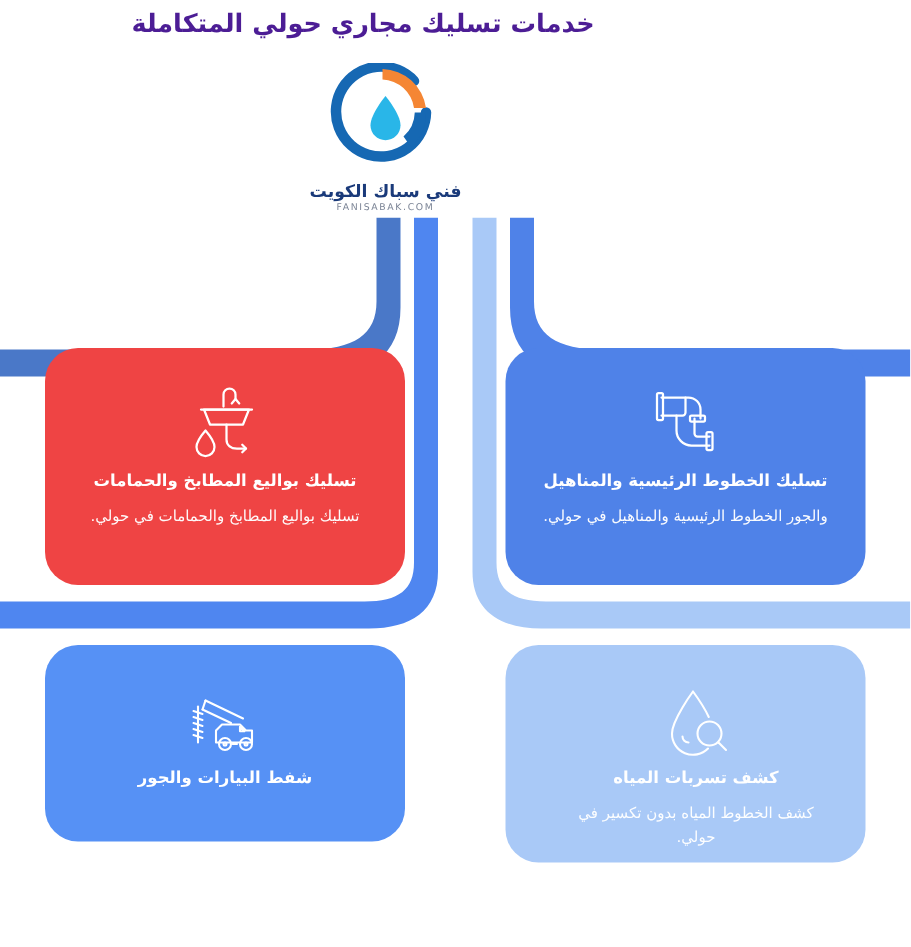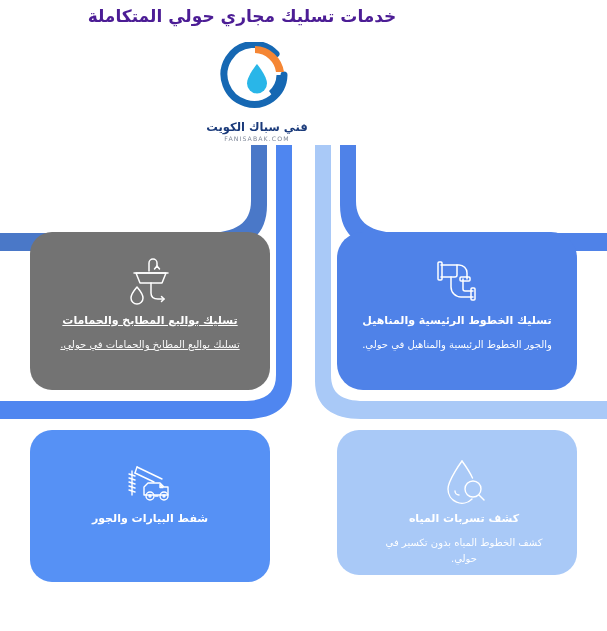--- a/index.html
+++ b/index.html
@@ -89,21 +89,21 @@
     border-radius: 22px;
     box-sizing: border-box;
     padding: 22px 24px 18px 24px;
     text-align: center;
     direction: rtl;
     color: #ffffff;
     overflow: hidden;
   }
   .card.top-left    { left: 30px;  top: 0px;   width: 240px; height: 158px; }
   .card.top-right   { left: 337px; top: 0px;   width: 240px; height: 158px; }
-  .card.bottom-left { left: 30px;  top: 198px; width: 240px; height: 152px; }
+  .card.bottom-left { left: 30px;  top: 198px; width: 240px; height: 131px; }
   .card.bottom-right{ left: 337px; top: 198px; width: 240px; height: 145px; }
 
   .card-icon {
     height: 58px;
     display: flex;
     align-items: center;
     justify-content: center;
     margin-bottom: 2px;
   }
   .card-icon svg { display: block; }
@@ -164,41 +164,41 @@
     <path d="M276 0 L292 0 L292 236 C292 262 274 274 246 274 L0 274 L0 256 L243 256 C266 256 276 248 276 230 Z" fill="#4f86f0"></path>
 
     <path d="M315 0 L331 0 L331 230 C331 248 341 256 364 256 L607 256 L607 274 L361 274 C333 274 315 262 315 236 Z" fill="#a9c9f7"></path>
 
     <path d="M340 0 L356 0 L356 56 C356 78 371 88 402 88 L607 88 L607 106 L397 106 C361 106 340 92 340 60 Z" fill="#4f82e8"></path>
   </svg>
 </div>
 
 <div class="card-grid">
 
-  <div class="card top-left" style="background:#737373;text-decoration:underline;">
+  <div class="card top-left" style="background:#ef4444;">
     <div class="card-icon">
       <svg width="56" height="52" viewBox="0 0 56 52" fill="none" stroke="#ffffff" stroke-width="1.5" stroke-linecap="round" stroke-linejoin="round" xmlns="http://www.w3.org/2000/svg">
 
         <path d="M27 14 L27 6 A4 4 0 0 1 35 6 L35 9"></path>
         <path d="M35 9 L32.5 12 M35 9 L37.5 12"></path>
 
         <path d="M14 16 L44 16 L40 26 L18 26 Z"></path>
         <line x1="12" y1="16" x2="46" y2="16"></line>
 
         <path d="M29 26 L29 36 C29 40 32 42 36 42 L42 42"></path>
         <path d="M42 42 L39.5 39.5 M42 42 L39.5 44.5"></path>
 
         <path d="M15 30 C15 30 9 37 9 41 A6 6 0 0 0 21 41 C21 37 15 30 15 30 Z"></path>
       </svg>
     </div>
     <div class="card-title">تسليك بوالیع المطابخ والحمامات</div>
     <div class="card-desc">تسليك بوالیع المطابخ والحمامات في حولي.</div>
   </div>
 
-  <div class="card top-right" style="background:#4f82e8;border-radius:26px;">
+  <div class="card top-right" style="background:#4f82e8;">
     <div class="card-icon">
       <svg width="56" height="52" viewBox="0 0 56 52" fill="none" stroke="#ffffff" stroke-width="1.5" stroke-linecap="round" stroke-linejoin="round" xmlns="http://www.w3.org/2000/svg">
 
         <path d="M12 8 L30 8 A8 8 0 0 1 38 16 L38 22"></path>
         <path d="M12 20 L26 20 A2 2 0 0 0 28 18 L28 8"></path>
 
         <rect x="9" y="5" width="4" height="18" rx="1"></rect>
 
         <path d="M22 20 L22 30 A10 10 0 0 0 32 40 L44 40"></path>
         <path d="M34 22 L34 32 A2 2 0 0 0 36 34 L44 34"></path>

